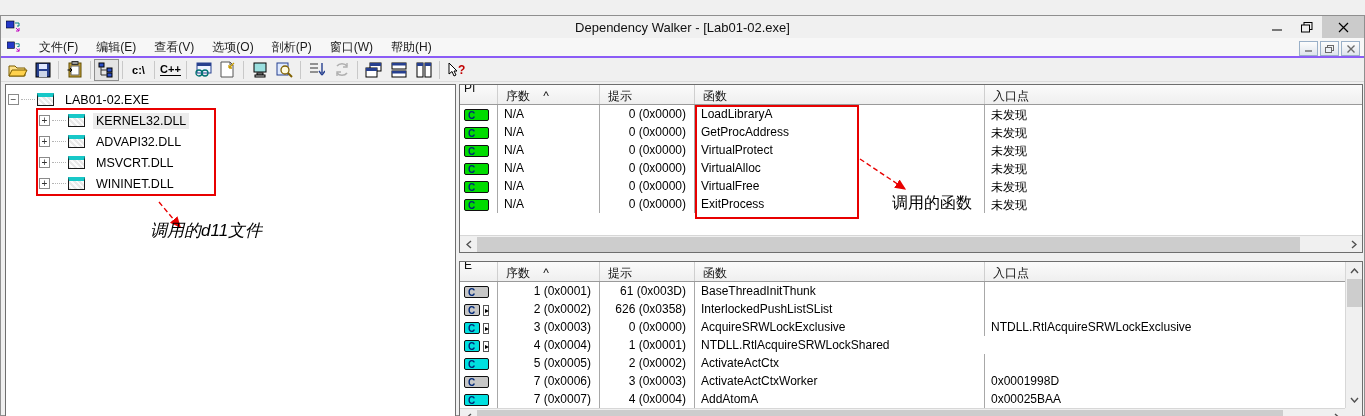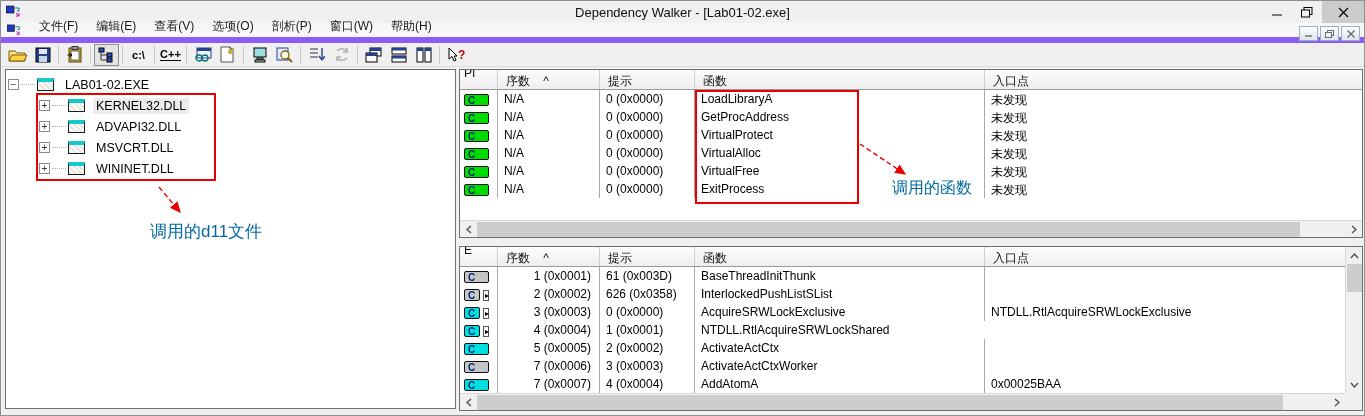--- a/index.html
+++ b/index.html
@@ -1,29 +1,29 @@
 <!DOCTYPE html>
 <html><head>
 <meta charset="utf-8">
 <style>
   * { margin:0; padding:0; box-sizing:border-box; }
   html,body { width:1365px; height:416px; overflow:hidden; }
   body { font-family:"Liberation Sans", sans-serif; background:#f0f0f0; position:relative; }
-  .window { position:absolute; inset:0; border:1px solid #8f8f8f; background:#f0f0f0; }
+  .window { position:absolute; inset:0; border:1px solid #8f8f8f; background:#f0f0f0;margin-top:15px; }
 
   
   .titlebar { position:absolute; top:0; left:0; right:0; height:22px; background:#f0f0f0; display:flex; align-items:center; }
   .app-icon { width:16px; height:14px; margin-left:5px; }
   .title { position:absolute; left:0; right:0; text-align:center; font-size:13px; color:#101010; }
   .win-controls { position:absolute; right:0; top:0; height:22px; display:flex; }
   .wc-btn { width:30px; height:22px; display:flex; align-items:center; justify-content:center; }
   .wc-close { width:42px; background:#cbcbcb; }
 
   
-  .menubar { position:absolute; top:22px; left:0; right:0; height:20px; background:#f7f7f7; border-bottom:6px solid #8b5cf6; display:flex; align-items:flex-end; }
+  .menubar { position:absolute; top:22px; left:0; right:0; height:20px; background:#f7f7f7; border-bottom:2px solid #8b5cf6; display:flex; align-items:center; }
   .mdi-icon { width:15px; height:13px; margin:0 8px 0 6px; }
   .menu-item { font-size:12px; color:#1a1a1a; padding:2px 9px; white-space:nowrap; }
   .mdi-controls { position:absolute; right:4px; top:3px; display:flex; gap:2px; }
   .mdi-btn { width:19px; height:15px; border:1px solid #9ab0c8; background:linear-gradient(#fdfdfd,#dfe5ec); display:flex; align-items:center; justify-content:center; }
 
   
   .toolbar { position:absolute; top:42px; left:0; right:0; height:24px; background:#f0f0f0; border-bottom:1px solid #dcdcdc; display:flex; align-items:center; padding-left:4px; }
   .tb-btn { width:25px; height:22px; display:flex; align-items:center; justify-content:center; border:1px solid transparent; }
   .tb-btn.pressed { border:1px solid #8f8f8f; background:#e4e4e4; }
   .tb-sep { width:1px; height:18px; background:#c9c9c9; margin:0 3px; }
@@ -46,21 +46,21 @@
   .tree-label.selected { background:#ececec; }
 
   
   .thead { position:absolute; top:0; left:0; right:0; height:20px; display:flex; background:linear-gradient(#fbfbfb,#efefef); border-bottom:1px solid #9a9a9a; font-size:12px; color:#111; white-space:pre; }
   .th { padding:3px 6px 16px 8px; border-right:1px solid #cfcfcf; overflow:hidden; }
   .trow { position:absolute; left:0; right:0; height:18px; display:flex; font-size:12px; color:#000; }
   .td { padding:2px 8px 0 6px; border-right:1px solid #a8a8a8; overflow:hidden; white-space:nowrap; }
   .w-icon { width:38px; flex:0 0 38px; display:flex; align-items:center; padding-left:4px; }
   .w-ord  { width:102px; flex:0 0 102px; text-align:right; }
   .w-ord.left { text-align:left; }
-  .w-hint { width:95px; flex:0 0 95px; text-align:left; }
+  .w-hint { width:95px; flex:0 0 95px; text-align:right; }
   .w-func { width:290px; flex:0 0 290px; }
   .w-entry { flex:1 1 auto; border-right:none; }
 
   .cicon { display:inline-block; width:25px; height:12px; border:1px solid #101010; border-radius:2px; font:bold 10px/11px "Liberation Sans",sans-serif; color:#002878; padding-left:3px; }
   .cicon.green { background:#00dc00; }
   .cicon.cyan  { background:#00e0e0; }
   .cicon.gray  { background:#c6c6c6; }
   .fwd { display:inline-block; width:9px; height:11px; background:#fff; border:1px solid #555; margin-left:3px; position:relative; }
   .fwd::after { content:""; position:absolute; left:1px; top:3px; border-top:2px solid transparent; border-bottom:2px solid transparent; border-left:4px solid #000; }
 
@@ -68,21 +68,21 @@
   .hscroll { position:absolute; left:0; right:0; bottom:0; height:17px; background:#f0f0f0; border-top:1px solid #d7d7d7; }
   .hs-arrow { position:absolute; top:0; width:17px; height:17px; display:flex; align-items:center; justify-content:center; }
   .hs-thumb { position:absolute; top:1px; height:15px; background:#cdcdcd; }
   .vscroll { position:absolute; top:0; bottom:17px; right:0; width:17px; background:#f0f0f0; border-left:1px solid #d7d7d7; }
   .vs-arrow { position:absolute; left:0; width:17px; height:17px; display:flex; align-items:center; justify-content:center; }
   .vs-thumb { position:absolute; left:1px; width:15px; background:#cdcdcd; }
   .sb-corner { position:absolute; right:0; bottom:0; width:17px; height:17px; background:#f0f0f0; }
 
   
   .red-box { position:absolute; border:2px solid #e80000; pointer-events:none; }
-  .red-label { position:absolute; color:#0369a1; white-space:nowrap; pointer-events:none; }
+  .red-label { position:absolute; color:#000000; white-space:nowrap; pointer-events:none; }
   .ann-svg { position:absolute; pointer-events:none; }
 </style>
 </head>
 <body>
 
 <div class="window">
 
   <div class="titlebar">
     <svg class="app-icon" viewBox="0 0 16 14">
         <rect x="0" y="1" width="8" height="7" fill="#2438c8" stroke="#000" stroke-width="0.6"></rect>
@@ -300,21 +300,21 @@
 
       <div class="red-box" style="left:30px; top:23px; width:180px; height:88px;"></div>
       <svg class="ann-svg" style="left:145px; top:112px;" width="50" height="42">
         <defs>
             <marker id="ah1" markerWidth="9" markerHeight="8" refX="7" refY="3.5" orient="auto">
               <path d="M0,0 L8,3.5 L0,7 Z" fill="#e80000"></path>
             </marker>
           </defs>
         <line x1="8" y1="5" x2="29" y2="30" stroke="#e80000" stroke-width="1.4" stroke-dasharray="5 3" marker-end="url(#ah1)"></line>
       </svg>
-      <div class="red-label" style="left:144px; top:150px; font-size:17px;">调用的d11文件</div>
+      <div class="red-label" style="left:144px; top:134px; font-size:17px;font-style:italic;">调用的d11文件</div>
     </div>
 
     <div class="panel tr-panel">
       <div class="thead">
         <div class="th w-icon">PI</div>
         <div class="th w-ord left">序数    ^</div>
         <div class="th w-hint" style="text-align:left;">提示</div>
         <div class="th w-func">函数</div>
         <div class="th w-entry">入口点</div>
       </div>
@@ -453,20 +453,21 @@
         <div class="td w-hint">2 (0x0002)</div>
         <div class="td w-func">ActivateActCtx</div>
       </div>
       <div class="trow" style="top:110px; right:17px;">
         <div class="td w-icon">
             <span class="cicon gray"><span>C</span></span>
           </div>
         <div class="td w-ord">7 (0x0006)</div>
         <div class="td w-hint">3 (0x0003)</div>
         <div class="td w-func">ActivateActCtxWorker</div>
+        <div class="td w-entry">0x0001998D</div>
       </div>
       <div class="trow" style="top:128px; right:17px;">
         <div class="td w-icon">
             <span class="cicon cyan"><span>C</span></span>
           </div>
         <div class="td w-ord">7 (0x0007)</div>
         <div class="td w-hint">4 (0x0004)</div>
         <div class="td w-func">AddAtomA</div>
         <div class="td w-entry">0x00025BAA</div>
       </div>

